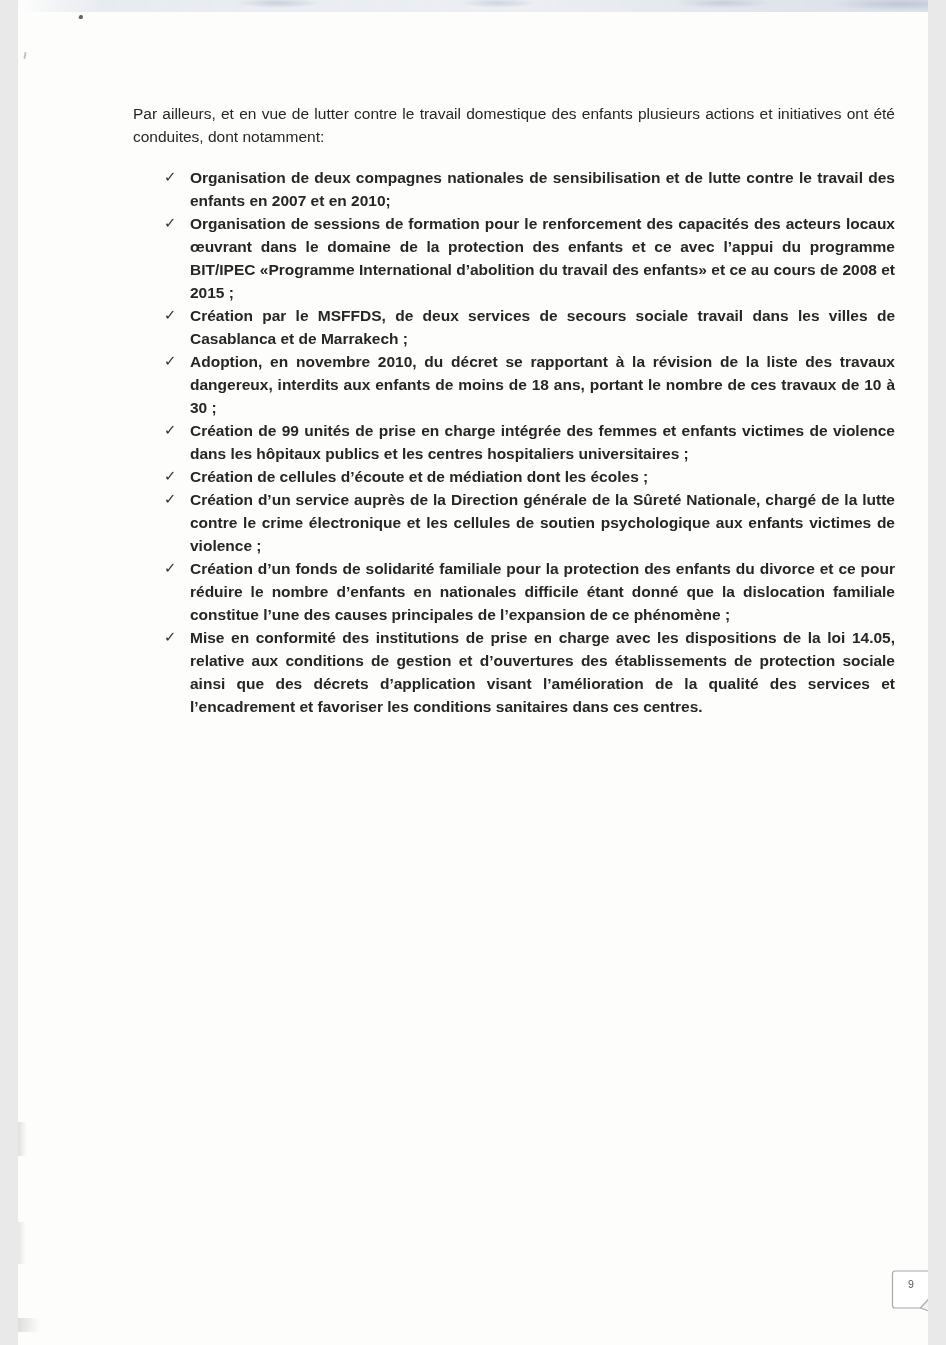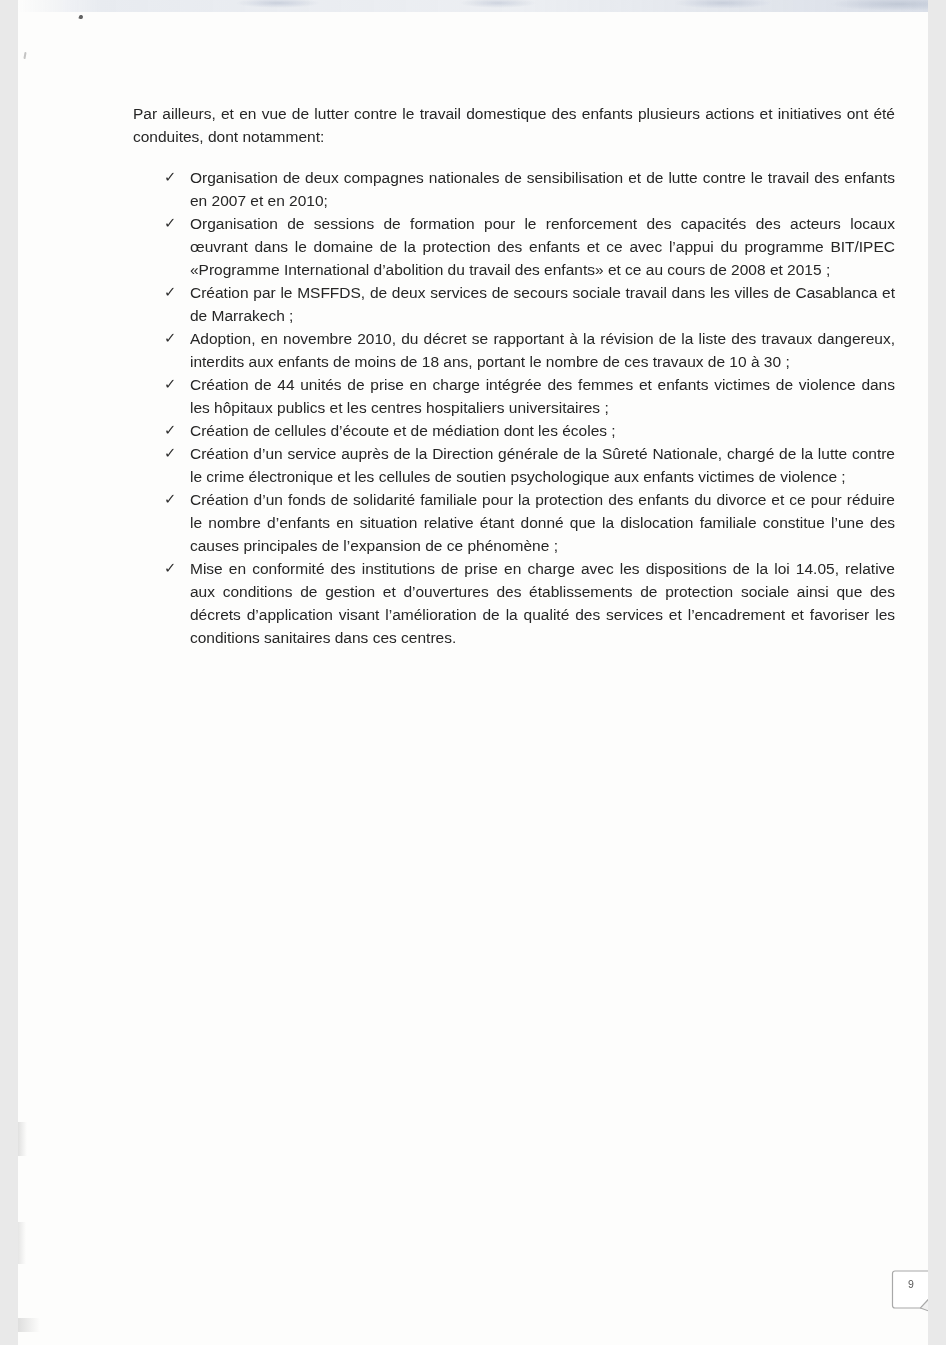--- a/index.html
+++ b/index.html
@@ -50,21 +50,21 @@
     position: absolute; left: 115px; top: 102px; width: 762px;
     font-size: 15.5px; line-height: 23px;
   }
   .intro { text-align: justify; margin: 0; }
   .list { margin-top: 18px; }
   .li { display: flex; }
   .mark {
     flex: 0 0 57px; box-sizing: border-box; padding-left: 31px;
     font-size: 14.5px; color: #2e2e2e;
   }
-  .txt { flex: 1 1 auto; text-align: justify; }
+  .txt { flex: 1 1 auto; text-align: justify; font-weight: bold; }
   
   .pagenum {
     position: absolute; left: 871px; top: 1268px; width: 52px; height: 52px;
   }
   .pagenum .digit {
     position: absolute; left: 0; top: 10px; width: 44px;
     text-align: center; font-size: 10.5px; color: #5a5a5a;
   }
 </style>
 </head>
@@ -94,33 +94,33 @@
       <div class="li">
         <span class="mark">✓</span>
         <span class="txt">Création par le MSFFDS, de deux services de secours sociale travail dans les villes de Casablanca et de Marrakech ;</span>
       </div>
       <div class="li">
         <span class="mark">✓</span>
         <span class="txt">Adoption, en novembre 2010, du décret se rapportant à la révision de la liste des travaux dangereux, interdits aux enfants de moins de 18 ans, portant le nombre de ces travaux de 10 à 30 ;</span>
       </div>
       <div class="li">
         <span class="mark">✓</span>
-        <span class="txt">Création de 44 unités de prise en charge intégrée des femmes et enfants victimes de violence dans les hôpitaux publics et les centres hospitaliers universitaires ;</span>
+        <span class="txt">Création de 99 unités de prise en charge intégrée des femmes et enfants victimes de violence dans les hôpitaux publics et les centres hospitaliers universitaires ;</span>
       </div>
       <div class="li">
         <span class="mark">✓</span>
         <span class="txt">Création de cellules d’écoute et de médiation dont les écoles ;</span>
       </div>
       <div class="li">
         <span class="mark">✓</span>
         <span class="txt">Création d’un service auprès de la Direction générale de la Sûreté Nationale, chargé de la lutte contre le crime électronique et les cellules de soutien psychologique aux enfants victimes de violence ;</span>
       </div>
       <div class="li">
         <span class="mark">✓</span>
-        <span class="txt">Création d’un fonds de solidarité familiale pour la protection des enfants du divorce et ce pour réduire le nombre d’enfants en situation relative étant donné que la dislocation familiale constitue l’une des causes principales de l’expansion de ce phénomène ;</span>
+        <span class="txt">Création d’un fonds de solidarité familiale pour la protection des enfants du divorce et ce pour réduire le nombre d’enfants en nationales difficile étant donné que la dislocation familiale constitue l’une des causes principales de l’expansion de ce phénomène ;</span>
       </div>
       <div class="li">
         <span class="mark">✓</span>
         <span class="txt">Mise en conformité des institutions de prise en charge avec  les dispositions de la loi 14.05, relative aux conditions de gestion et d’ouvertures des établissements de protection sociale ainsi que des décrets d’application visant l’amélioration de la qualité des services et l’encadrement et favoriser les conditions sanitaires dans ces centres.</span>
       </div>
     </div>
   </div>
 
   <div class="pagenum">
     <svg width="52" height="52" viewBox="0 0 52 52">

